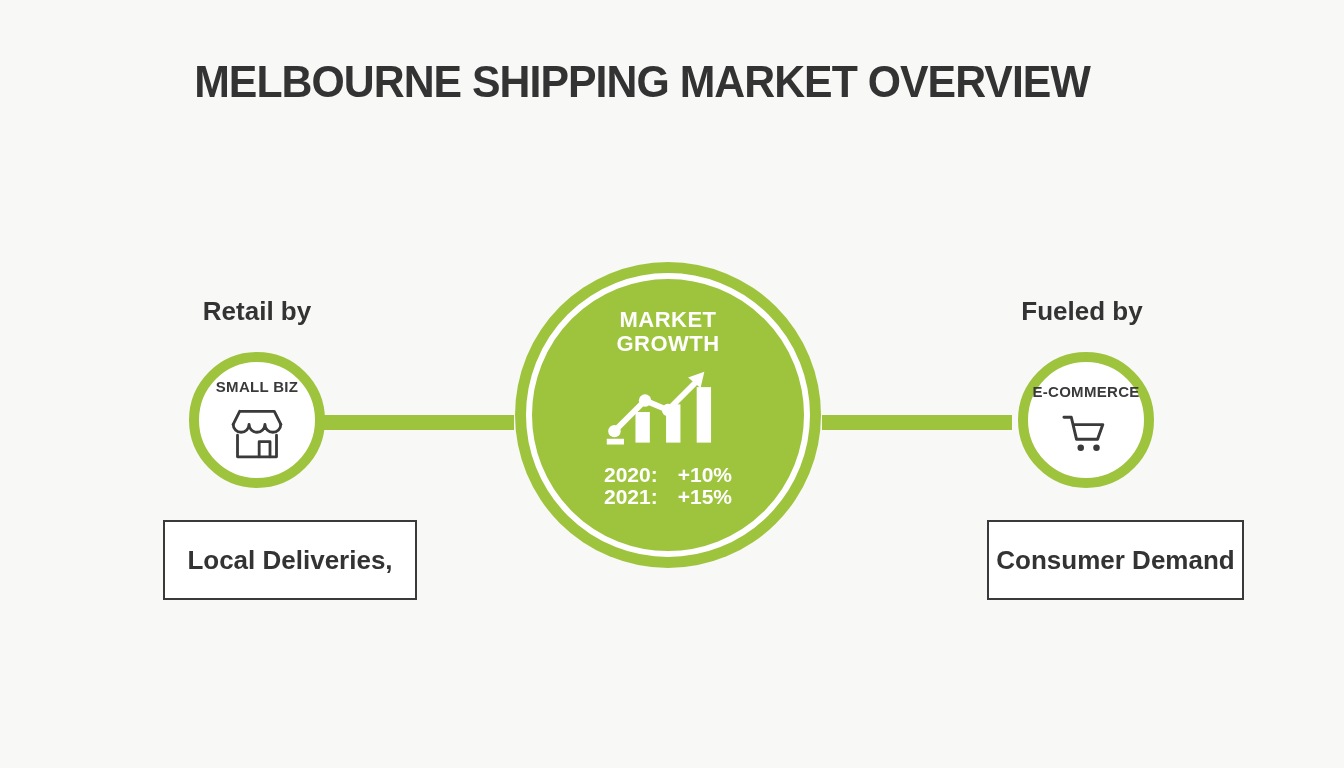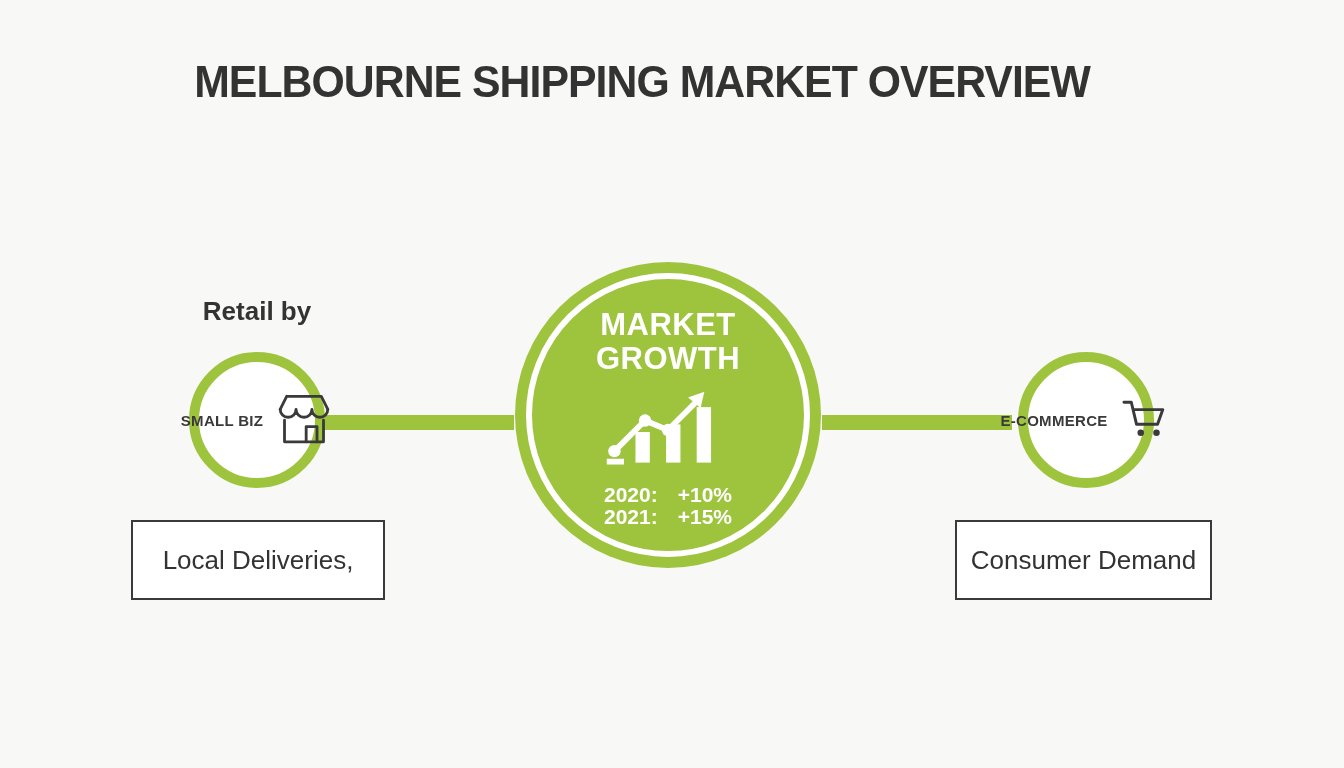--- a/index.html
+++ b/index.html
@@ -41,21 +41,21 @@
     font-size:26px;font-weight:bold;color:var(--dark);
   }
   .caption.driven{left:157px;}
   .caption.fueled{left:982px;}
   
   .side-node{
     position:absolute;top:352px;width:136px;height:136px;
     background:var(--white);
     border:10px solid var(--green);
     border-radius:50%;
-    display:flex;flex-direction:row;align-items:center;justify-content:center;
+    display:flex;flex-direction:column;align-items:center;justify-content:center;
     gap:12px;
   }
   .side-node.left-node{left:189px;}
   .side-node.right-node{left:1018px;}
   .node-label{
     font-size:15px;font-weight:bold;color:var(--icon);
     letter-spacing:0.3px;white-space:nowrap;
   }
   
   .center-node{
@@ -68,52 +68,54 @@
     border:6px solid var(--white);
     border-radius:50%;
   }
   .center-content{
     position:absolute;inset:0;
     display:flex;flex-direction:column;align-items:center;
     padding-top:46px;
   }
   .center-title{
     text-align:center;color:var(--white);
-    font-size:31px;font-weight:800;line-height:1.1;
+    font-size:22px;font-weight:800;line-height:1.1;
     letter-spacing:0.5px;
   }
   .growth-chart{margin-top:12px;}
   .stats{margin-top:4px;display:flex;flex-direction:column;align-items:flex-start;}
   .stat-row{
     width:128px;display:flex;justify-content:space-between;
     color:var(--white);font-size:21px;font-weight:bold;line-height:1.05;
   }
   
   .detail-box{
     position:absolute;top:520px;height:80px;
     background:var(--white);
     border:2.5px solid var(--icon);
     display:flex;flex-direction:column;align-items:center;justify-content:center;
-    font-size:26px;font-weight:normal;color:var(--dark);line-height:1.25;
+    font-size:26px;font-weight:bold;color:var(--dark);line-height:1.25;
     text-align:center;
+    margin-left:32px;
   }
   .detail-box.left-box{left:131px;width:254px;}
   .detail-box.right-box{left:955px;width:257px;}
 </style>
 </head>
 <body>
 
 <div class="stage">
 
   <h1 class="page-title">MELBOURNE SHIPPING MARKET OVERVIEW</h1>
 
   <div class="connector left"></div>
   <div class="connector right"></div>
 
   <div class="caption driven">Retail by</div>
+  <div class="caption fueled">Fueled by</div>
 
   <div class="side-node left-node">
     <span class="node-label">SMALL BIZ</span>
     <span>
       <svg width="58" height="52" viewBox="0 0 52 48" fill="none" stroke="#3A3A3A" stroke-width="2.6" stroke-linejoin="round" stroke-linecap="round">
         <path d="M10,4 H42 L48,16 M10,4 L4,16"></path>
         <path d="M4,16 a7.33,7.33 0 0 0 14.66,0 a7.33,7.33 0 0 0 14.66,0 a7.33,7.33 0 0 0 14.66,0"></path>
         <path d="M8,26 V46 H44 V26"></path>
         <path d="M28,46 V32 H38 V46"></path>
       </svg>

